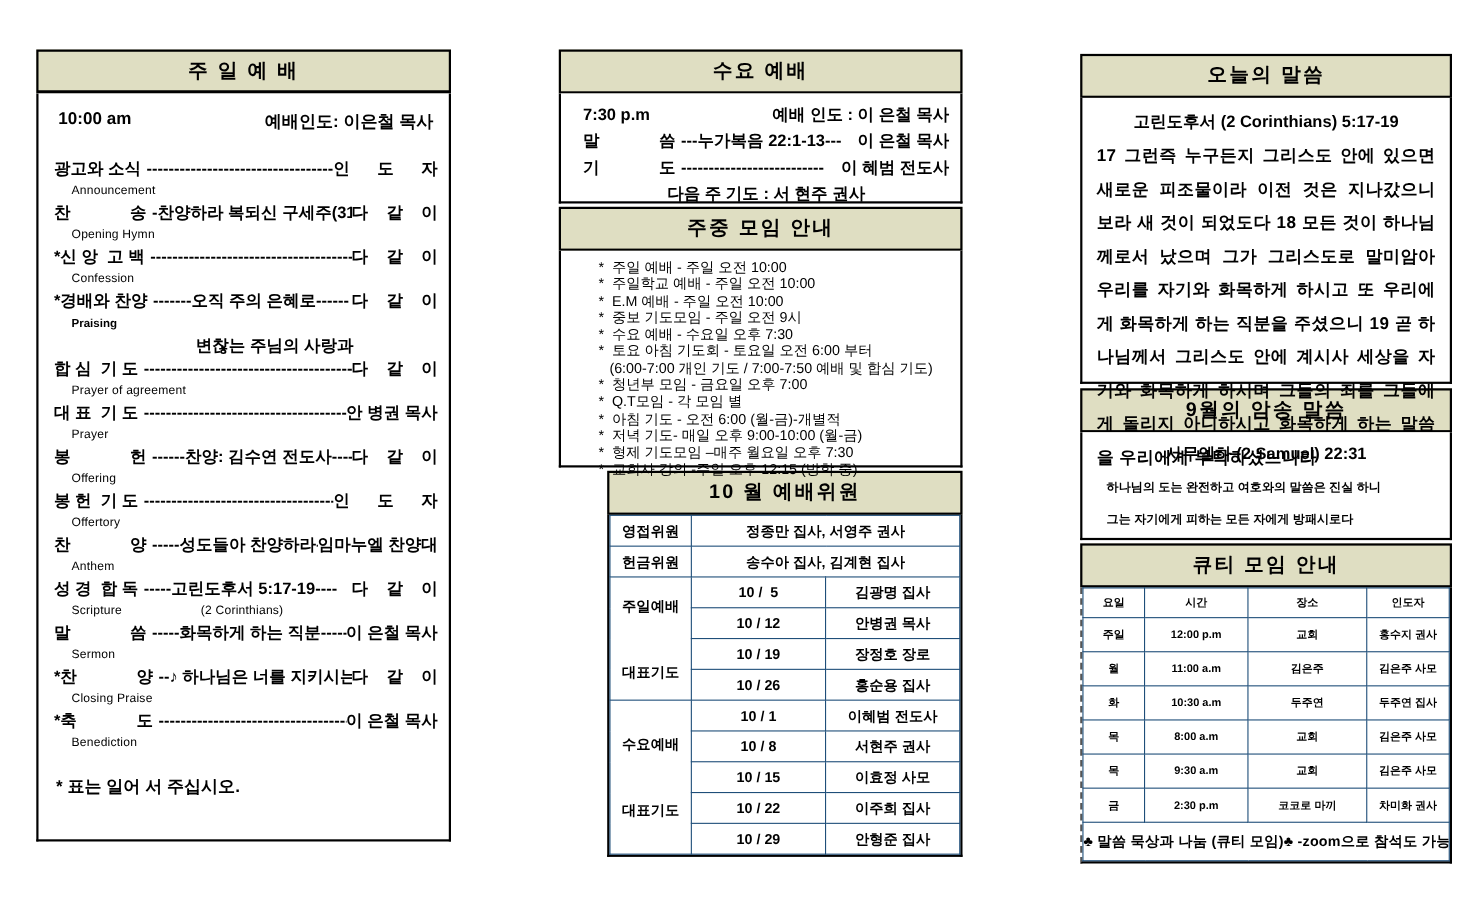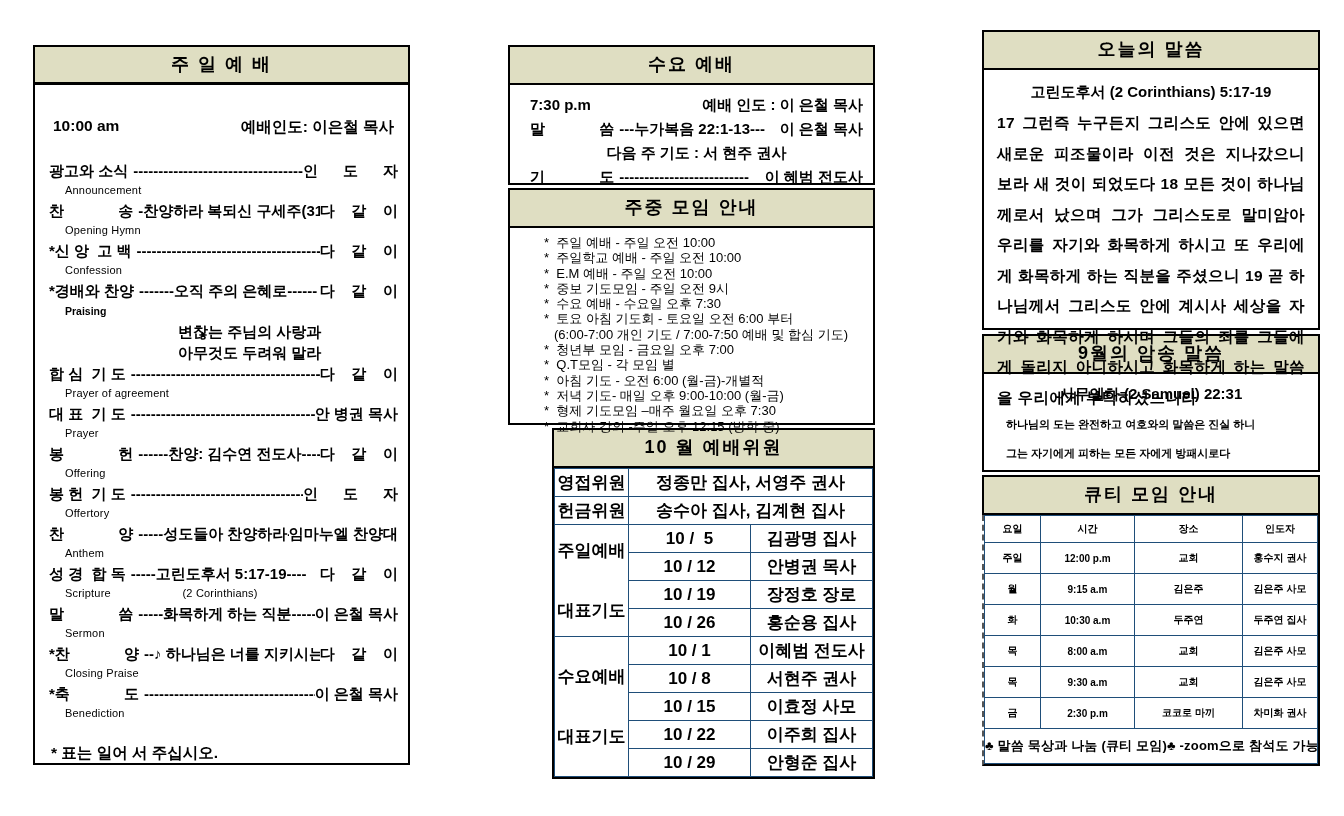--- a/index.html
+++ b/index.html
@@ -21,21 +21,21 @@
     font-size: 18px; font-weight: 700;
     letter-spacing: 2px;
     white-space: pre;
   }
   .bar.thick { border-bottom-width: 3px; }
 
   .box { background: #fff; border: 2px solid #000; border-top: none; }
 
   
   .sw-content { height: 680px; padding: 12px 10px 0 14px; }
-  .headrow { display: flex; justify-content: space-between; font-size: 15.5px; font-weight: 700; margin: 20px 4px 22px 4px; white-space: pre; }
+  .headrow { display: flex; justify-content: space-between; font-size: 15.5px; font-weight: 700; margin: 3px 4px 22px 4px; white-space: pre; }
   .ln { display: flex; align-items: baseline; height: 21px; line-height: 21px; font-size: 15px; font-weight: 700; overflow: hidden; }
   .ln .lbl { white-space: pre; }
   .ln .mid { flex: 1 1 0; min-width: 0; white-space: pre; overflow: hidden; padding: 0 5px; }
   .ln .rgt { white-space: pre; }
   .ln.sub { height: 19px; line-height: 19px; font-size: 11px; font-weight: 400; letter-spacing: 0.2px; padding-left: 16px; }
   .ln.subrow { height: 20px; line-height: 20px; }
   .ln.subrow .lbl { font-size: 10.5px; font-weight: 600; min-width: 112px; padding-left: 16px; }
   .ln.subrow .mid { font-size: 14.5px; }
   .ln.extra { padding-left: 124px; }
   .footnote { margin-top: 20px; font-size: 15.5px; font-weight: 700; padding-left: 2px; }
@@ -47,21 +47,21 @@
   .ln.center .mid { flex: 0 0 auto; }
 
   .weekly-box { height: 197px; padding: 7px 6px 0 34px; }
   .wk { font-size: 13px; line-height: 15.3px; font-weight: 400; white-space: pre; overflow: hidden; }
   .wk.cont { padding-left: 10px; }
 
   .ctable-wrap { border: 2px solid #000; border-top: none; }
   table { width: 100%; border-collapse: collapse; table-layout: fixed; }
   .ctable td {
     border: 1.5px solid #1f4e79;
-    font-size: 17px; font-weight: 700;
+    font-size: 13px; font-weight: 700;
     text-align: center; vertical-align: middle;
     height: 28px; overflow: hidden;
   }
   .ctable .role { width: 74px; }
   .ctable .date { width: 114px; white-space: pre; }
   .ctable .vlabel { white-space: pre-line; line-height: 30px; }
   .ctable .dashed { border-top: 1.5px dashed #999; }
 
   
   .today-box { height: 260px; padding: 8px 13px 0 13px; }
@@ -150,25 +150,20 @@
             <span class="lbl">Praising</span>
             <span class="rgt"></span>
           </div>
 
           <div class="ln extra">
             <span class="lbl"></span>
             <span class="mid">변찮는 주님의 사랑과</span>
             <span class="rgt"></span>
           </div>
 
-          <div class="ln extra">
-            <span class="lbl"></span>
-            <span class="mid">아무것도 두려워 말라</span>
-            <span class="rgt"></span>
-          </div>
 
           <div class="ln">
             <span class="lbl">합 심  기 도</span>
             <span class="mid">--------------------------------------</span>
             <span class="rgt">다    같    이</span>
           </div>
 
           <div class="ln sub">
             <span class="lbl">Prayer of agreement</span>
             <span class="mid"></span>
@@ -286,30 +281,30 @@
             <span class="mid"></span>
             <span class="rgt">예배 인도 : 이 은철 목사</span>
           </div>
 
           <div class="ln">
             <span class="lbl">말             씀</span>
             <span class="mid">---누가복음 22:1-13---</span>
             <span class="rgt">이 은철 목사</span>
           </div>
 
+          <div class="ln">
+            <span class="lbl">기             도</span>
+            <span class="mid">--------------------------</span>
+            <span class="rgt">이 혜범 전도사</span>
+          </div>
+
           <div class="ln center">
             <span class="lbl"></span>
             <span class="mid">다음 주 기도 : 서 현주 권사</span>
             <span class="rgt"></span>
-          </div>
-
-          <div class="ln">
-            <span class="lbl">기             도</span>
-            <span class="mid">--------------------------</span>
-            <span class="rgt">이 혜범 전도사</span>
           </div>
         </div>
     </div>
 
     <div style="margin-top:3px;">
       <div class="bar">주중 모임 안내</div>
       <div class="box weekly-box">
 
           <div class="wk">*  주일 예배 - 주일 오전 10:00</div>
 
@@ -393,21 +388,21 @@
             <tr>
               <td class="date">10 / 29</td>
               <td>안형준 집사</td>
             </tr>
           </tbody>
         </table>
       </div>
     </div>
   </section>
 
-  <section class="panel" style="left:938px; top:30px; width:382px;padding-left:44px;">
+  <section class="panel" style="left:938px; top:49px; width:382px;padding-left:44px;">
 
     <div>
       <div class="bar">오늘의 말씀</div>
       <div class="box today-box">
         <div class="ref">고린도후서 (2 Corinthians) 5:17-19</div>
         <div class="verse">17 그런즉 누구든지 그리스도 안에 있으면 새로운 피조물이라 이전 것은 지나갔으니 보라 새 것이 되었도다 18 모든 것이 하나님께로서 났으며 그가 그리스도로 말미암아 우리를 자기와 화목하게 하시고 또 우리에게 화목하게 하는 직분을 주셨으니 19 곧 하나님께서 그리스도 안에 계시사 세상을 자기와 화목하게 하시며 그들의 죄를 그들에게 돌리지 아니하시고 화목하게 하는 말씀을 우리에게 부탁하셨느니라</div>
       </div>
     </div>
 
     <div style="margin-top:4px;">
@@ -435,21 +430,21 @@
 
               <tr>
                 <td>주일</td>
                 <td>12:00 p.m</td>
                 <td>교회</td>
                 <td>홍수지 권사</td>
               </tr>
 
               <tr>
                 <td>월</td>
-                <td>9:15 a.m</td>
+                <td>11:00 a.m</td>
                 <td>김은주</td>
                 <td>김은주 사모</td>
               </tr>
 
               <tr>
                 <td>화</td>
                 <td>10:30 a.m</td>
                 <td>두주연</td>
                 <td>두주연 집사</td>
               </tr>

